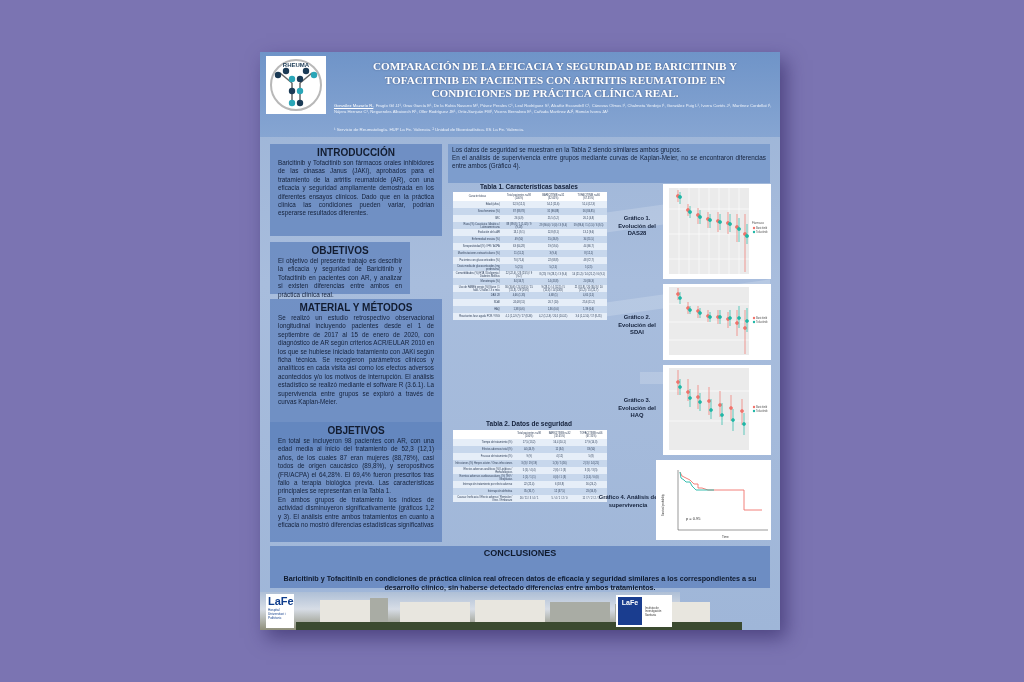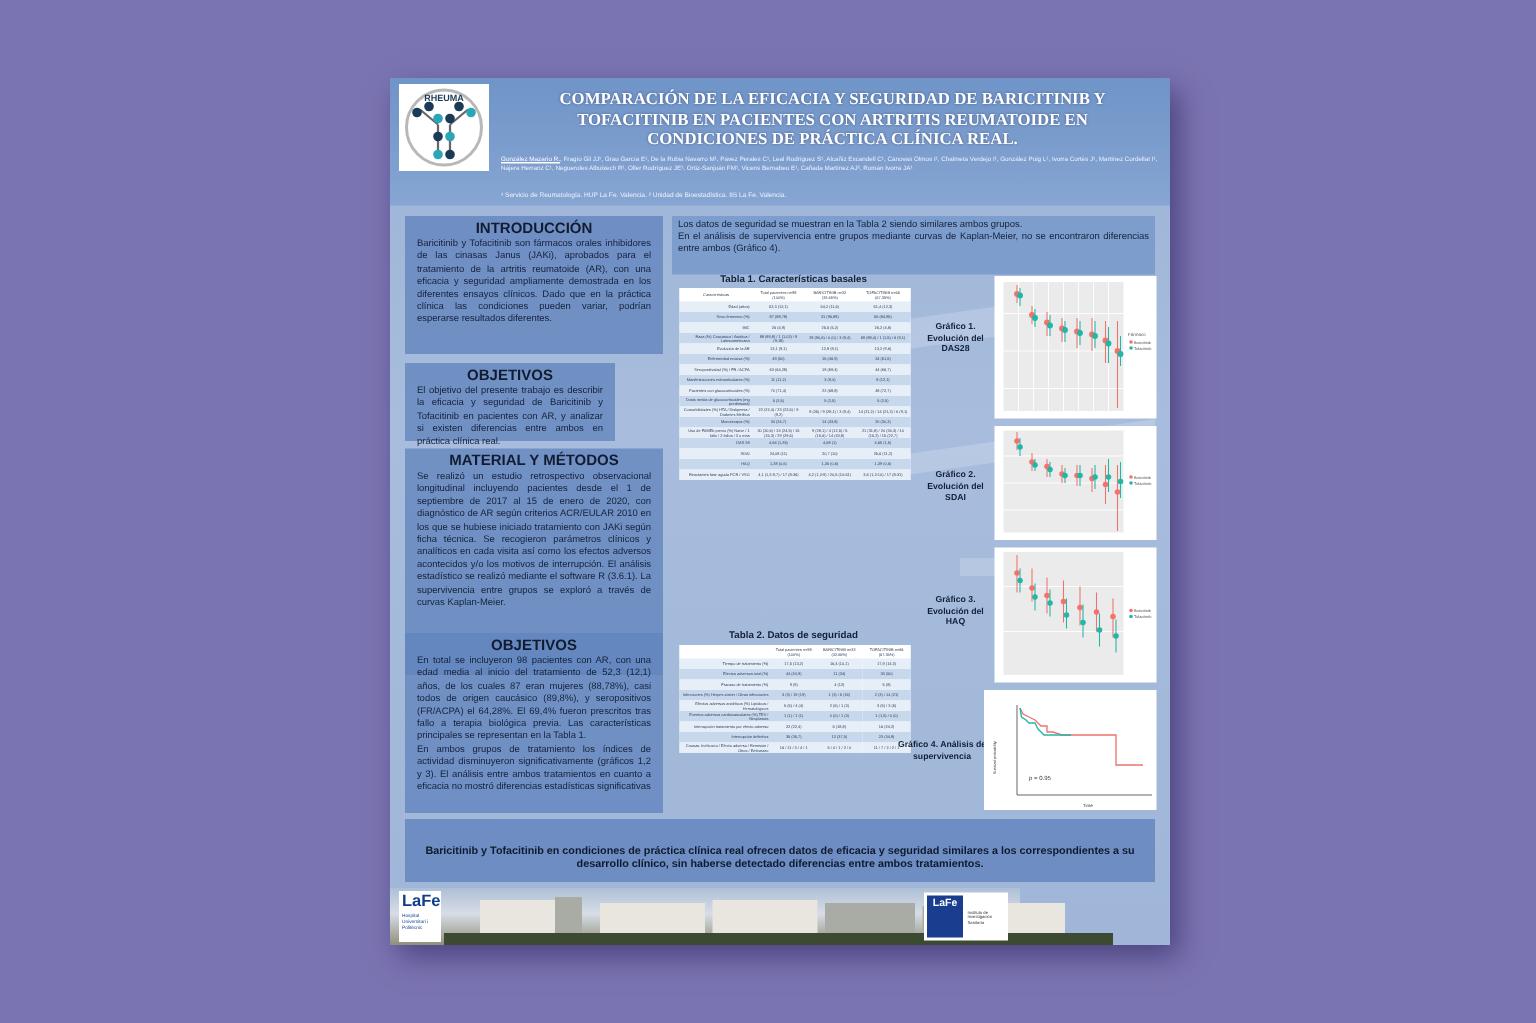--- a/index.html
+++ b/index.html
@@ -503,20 +503,21 @@
       <line x1="22" y1="70" x2="112" y2="70" stroke="#333" stroke-width="0.5"></line>
       <polyline fill="none" stroke="#f0736b" stroke-width="0.9" points="24,12 26,16 30,18 34,20 38,24 42,24 42,28 46,28 52,30 56,30 60,30 88,30 88,50 106,50"></polyline>
       <polyline fill="none" stroke="#1fb7a6" stroke-width="0.9" points="24,12 25,18 28,20 30,22 34,22 36,26 38,28 40,30 44,30 46,30 50,30 58,30"></polyline>
       <text x="30" y="60" font-size="4" fill="#333" font-family="Liberation Sans, sans-serif">p = 0.95</text>
       <text x="66" y="78" font-size="3" fill="#333" font-family="Liberation Sans, sans-serif">Time</text>
       <text x="8" y="56" font-size="2.6" fill="#333" font-family="Liberation Sans, sans-serif" transform="rotate(-90 8 56)">Survival probability</text>
     </svg>
   </div>
 
   <div class="concl">
+    <h3>CONCLUSIONES</h3>
     <p>Baricitinib y Tofacitinib en condiciones de práctica clínica real ofrecen datos de eficacia y seguridad similares a los correspondientes a su desarrollo clínico, sin haberse detectado diferencias entre ambos tratamientos.</p>
   </div>
 
   <div class="footer">
     <div class="bld" style="left:60px;width:60px;height:24px;"></div>
     <div class="bld d" style="left:110px;width:18px;height:26px;"></div>
     <div class="bld" style="left:140px;width:70px;height:22px;"></div>
     <div class="bld" style="left:215px;width:70px;height:24px;"></div>
     <div class="bld d" style="left:290px;width:60px;height:22px;"></div>
     <div class="bld d" style="left:355px;width:50px;height:20px;"></div>

